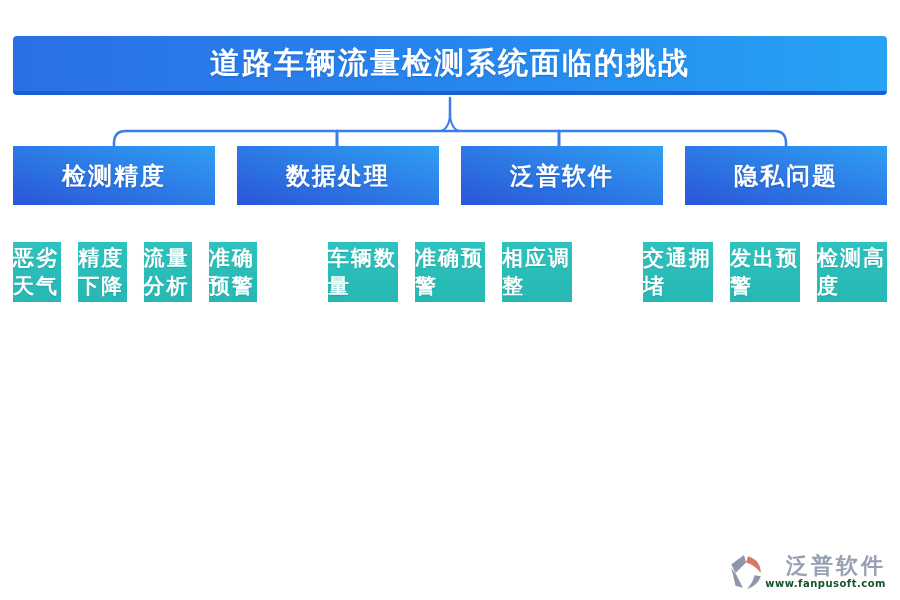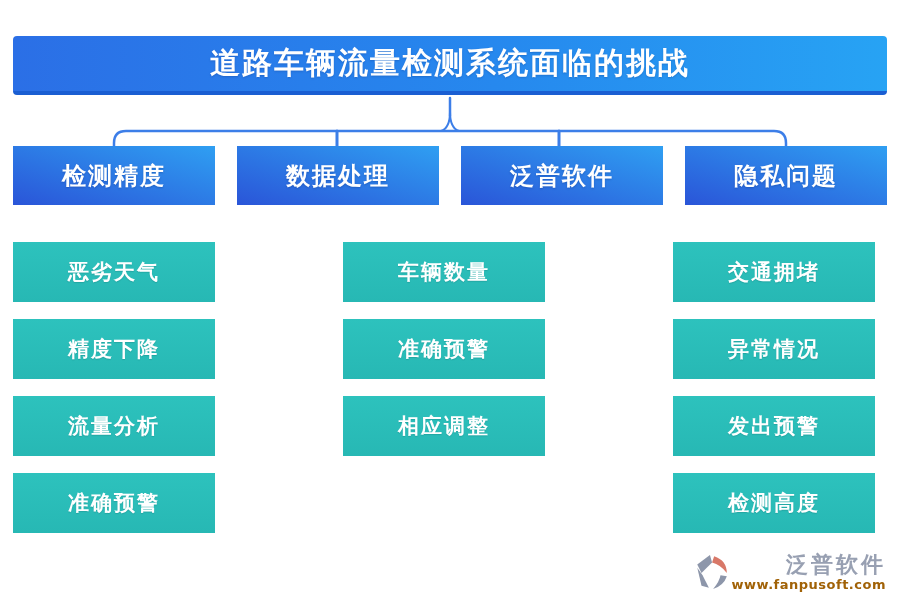--- a/index.html
+++ b/index.html
@@ -68,23 +68,23 @@
   
   .grid {
     position: absolute;
     left: 13px;
     top: 242px;
     width: 874px;
     display: flex;
     justify-content: space-between;
   }
   .col {
-    width: 214px;
+    width: 244px;
     display: flex;
-    flex-direction: column;
+    flex-direction: row;
     gap: 17px;
   }
   .item-box {
     width: 202px;
     height: 60px;
     background: linear-gradient(180deg, #2dc2bd 0%, #27b8b4 100%);
     color: #ffffff;
     font-size: 21px;
     font-weight: 700;
     letter-spacing: 2px;
@@ -108,22 +108,22 @@
     align-items: flex-end;
     line-height: 1;
   }
   .brand-name {
     color: #98a0b2;
     font-size: 22px;
     font-weight: 700;
     letter-spacing: 3px;
   }
   .brand-url {
-    color: #a16207;
-    font-size: 13px;
+    color: #14532d;
+    font-size: 10px;
     font-weight: 700;
     margin-top: 2px;
     letter-spacing: 0.5px;
   }
 </style>
 </head>
 <body>
 
 <div class="canvas">
 
@@ -155,21 +155,20 @@
       <div class="item-box">流量分析</div>
       <div class="item-box">准确预警</div>
     </div>
     <div class="col">
       <div class="item-box">车辆数量</div>
       <div class="item-box">准确预警</div>
       <div class="item-box">相应调整</div>
     </div>
     <div class="col">
       <div class="item-box">交通拥堵</div>
-      <div class="item-box">异常情况</div>
       <div class="item-box">发出预警</div>
       <div class="item-box">检测高度</div>
     </div>
   </div>
 
   <div class="brand">
     <svg width="38" height="38" viewBox="0 0 36 36" xmlns="http://www.w3.org/2000/svg">
       <path d="M17,2 L5,11 L9,19 L19,9 Z" fill="#8d96aa"></path>
       <path d="M5,14 L9,31 L16,33 L10,21 Z" fill="#8d96aa"></path>
       <path d="M21,3 Q33,7 33,19 Q27,11 19,9 Z" fill="#d87868"></path>

